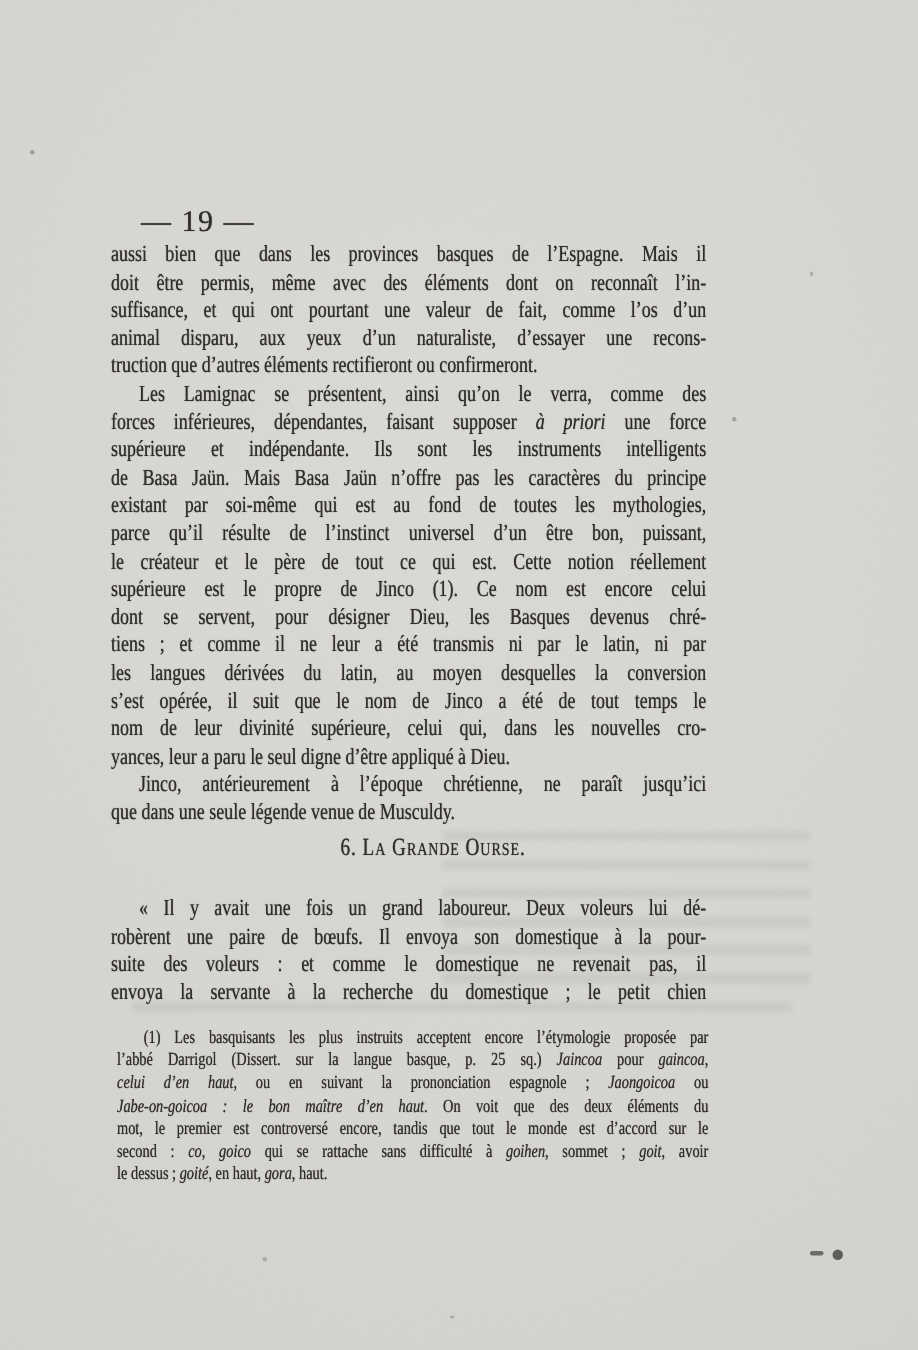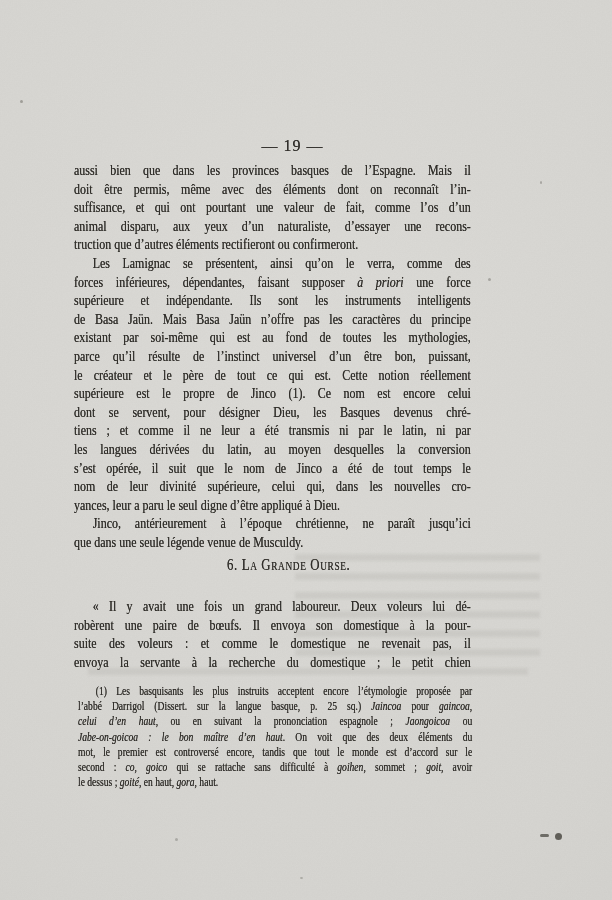--- a/index.html
+++ b/index.html
@@ -13,22 +13,22 @@
     width: 612px; height: 900px;
     overflow: hidden;
     background:
       radial-gradient(140% 120% at 48% 35%, #dcdbd7 0%, #d6d5d1 55%, #cccbc7 100%);
     color: var(--ink, #2d2b27);
   }
   .pagenum {
     position: absolute;
     top: 137px; left: 74px; width: 397px;
     padding-left: 20px;
-    text-align: center;
-    font-size: 16px;
+    text-align: left;
+    font-size: 20px;
     letter-spacing: 1px;
     text-shadow: 0 0 0.6px rgba(45,43,39,0.8);
   }
   .bodytext {
     position: absolute;
     top: 161px; left: 74px;
     width: 510px;
     transform: scaleX(0.778);
     transform-origin: 0 0;
     font-size: 15.4px;

